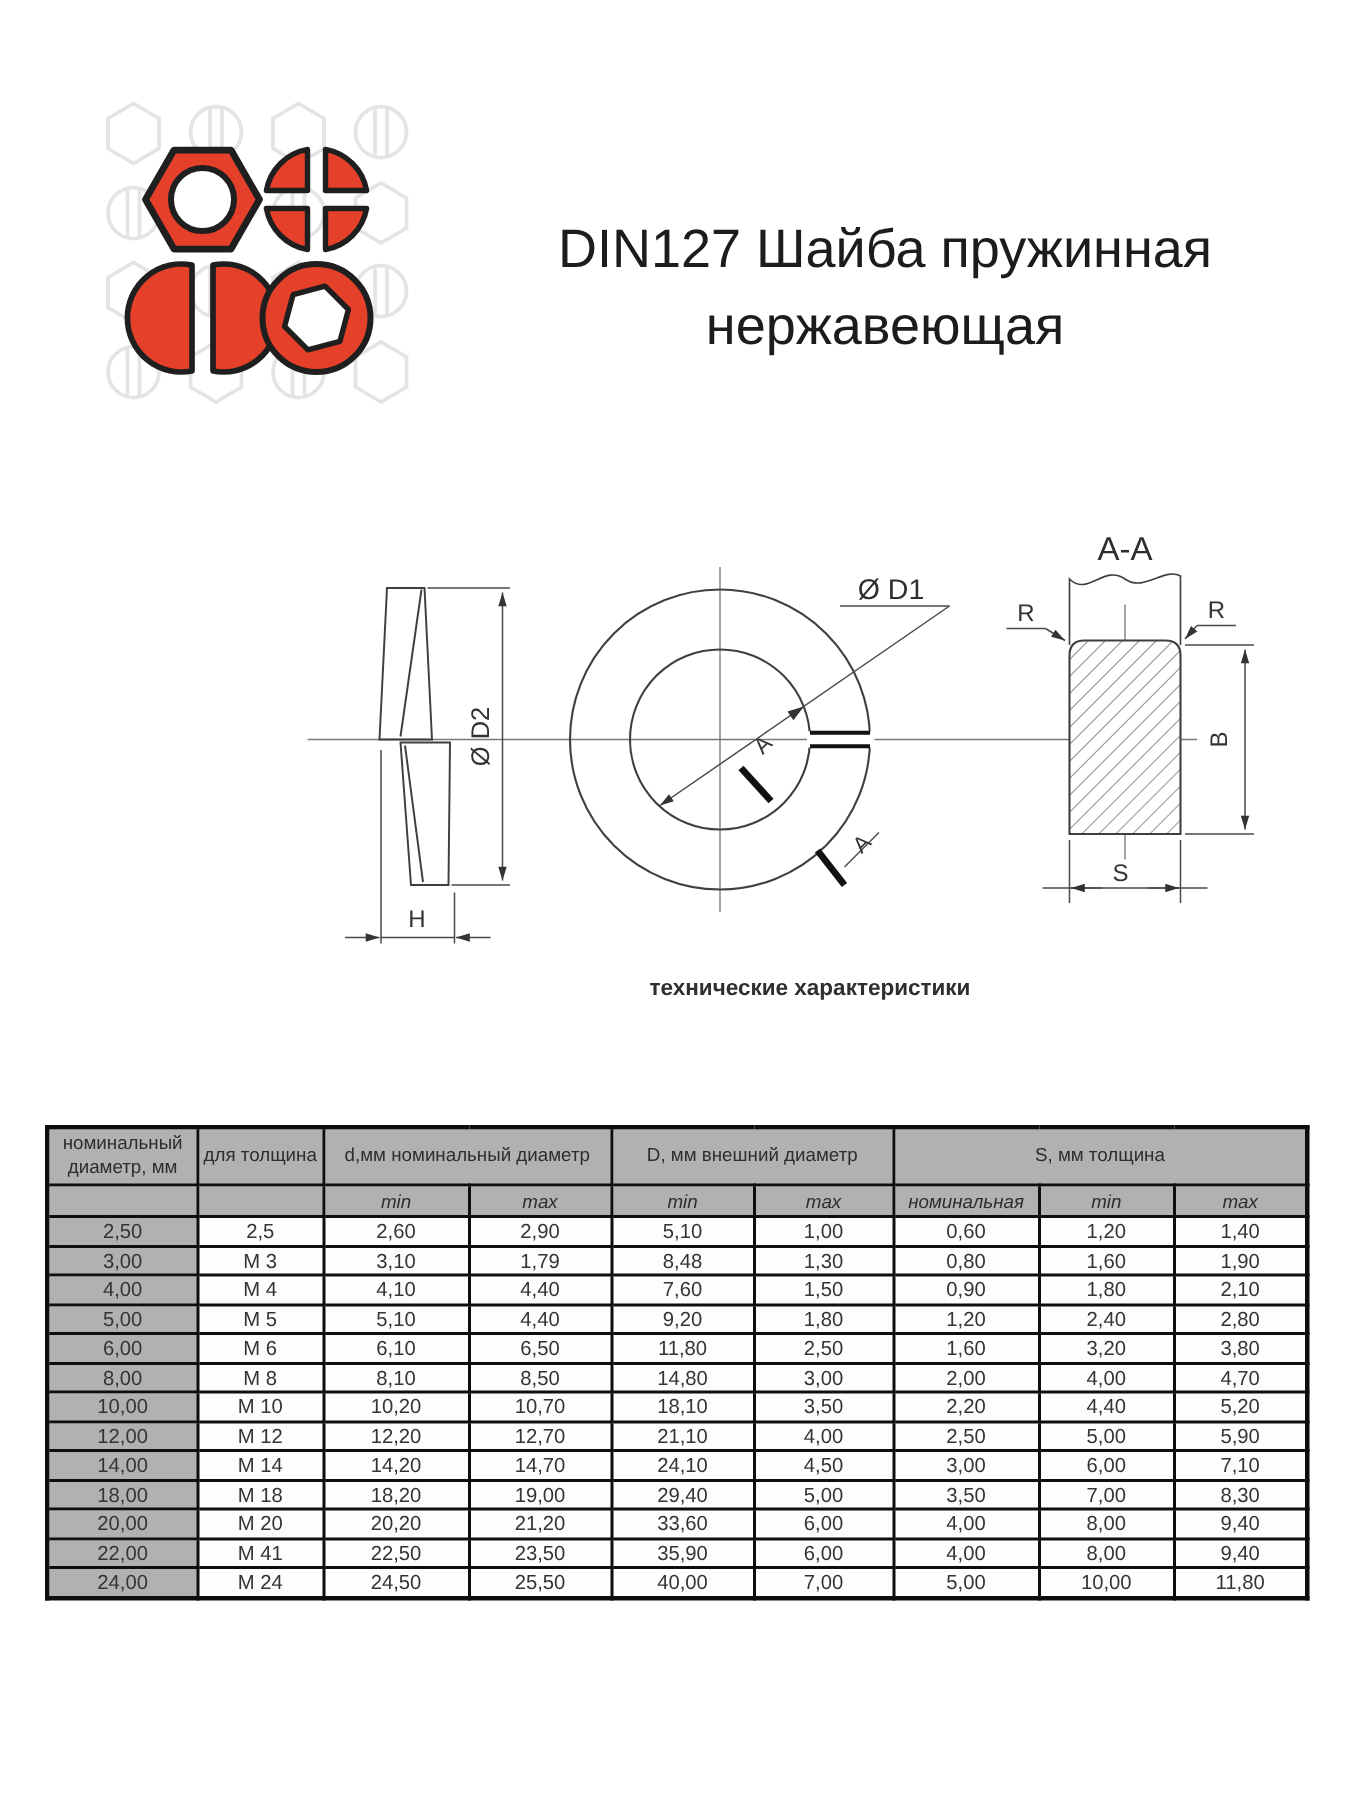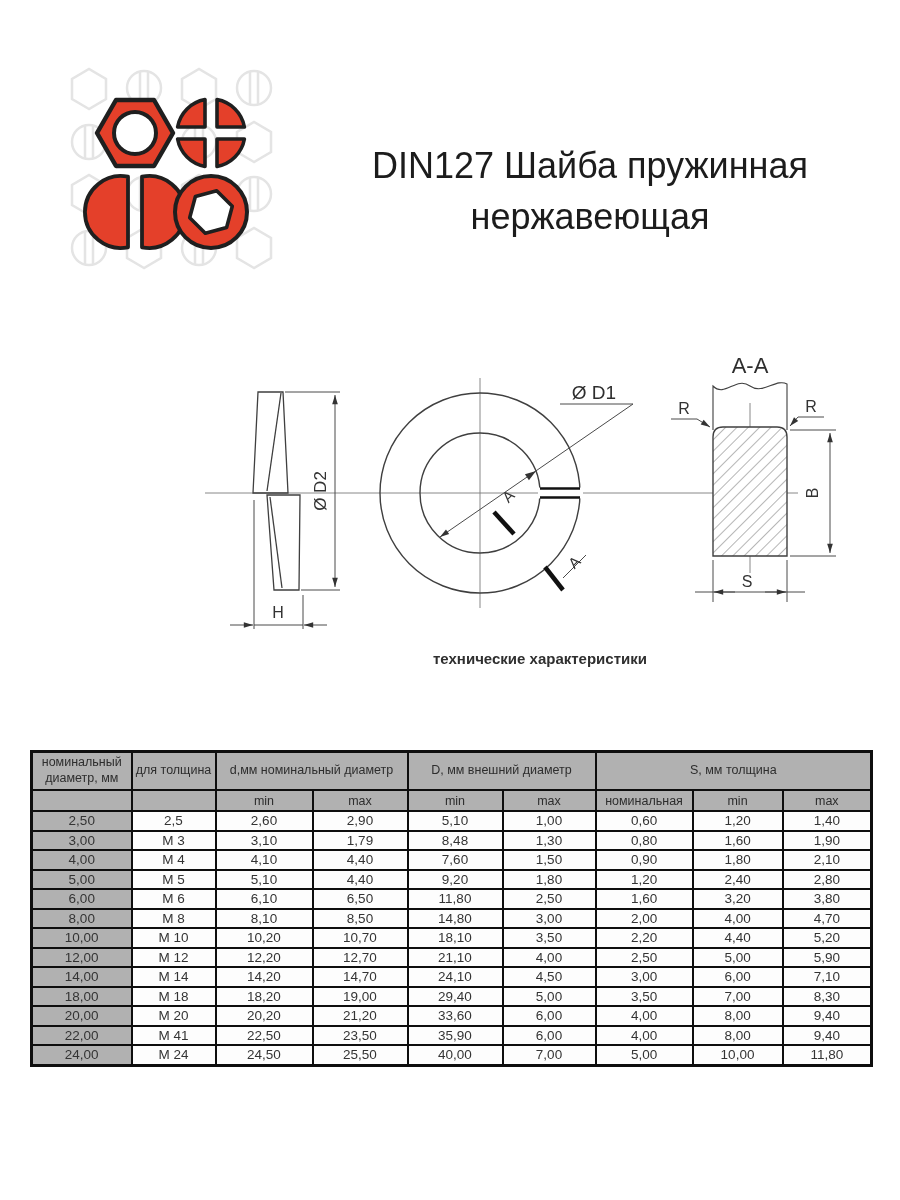--- a/index.html
+++ b/index.html
@@ -13,21 +13,21 @@
              font-size:15px;font-weight:bold;color:#2f2f2f;}
   
   .spec-table{position:absolute;left:30px;top:734px;width:840px;border-collapse:collapse;
               table-layout:fixed;font-size:13px;color:#343434;
               border:3px solid #0e0e0e;margin-top:16px;}
   .spec-table th,.spec-table td{border:2px solid #0e0e0e;text-align:center;vertical-align:middle;
               padding:0 2px;overflow:hidden;white-space:nowrap;}
   .spec-table thead tr.grp th{height:36px;background:#b1b1b1;font-weight:normal;
               font-size:12.5px;line-height:1.25;white-space:normal;color:#2d2d2d;}
   .spec-table thead tr.sub th{height:19px;background:#b1b1b1;font-weight:normal;
-              font-size:12.5px;color:#2d2d2d;}
+              font-size:12.5px;color:#2d2d2d;font-style:italic;}
   .spec-table tbody td{height:17.5px;background:#fdfdfd;font-size:13.5px;}
   .spec-table tbody td.rowhead{background:#b1b1b1;}
   svg text{font-family:"Liberation Sans",sans-serif;}
 </style>
 </head>
 <body>
 
 <div id="page">
 
   <svg style="position:absolute;left:62px;top:62px;" width="220" height="212" viewBox="0 0 220 212">

